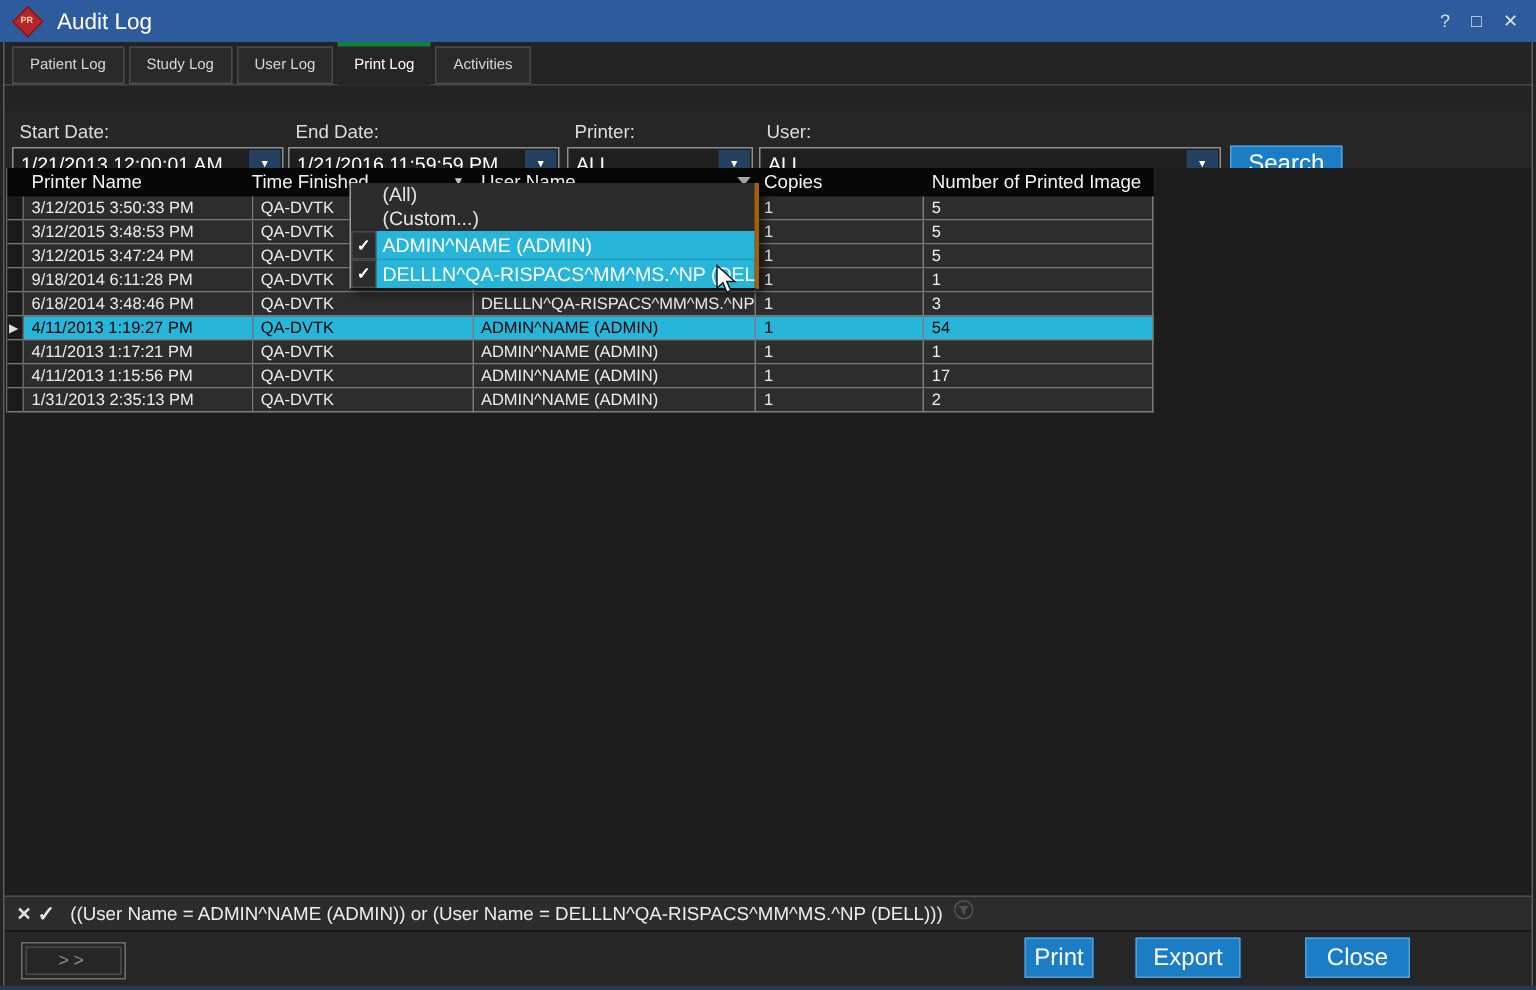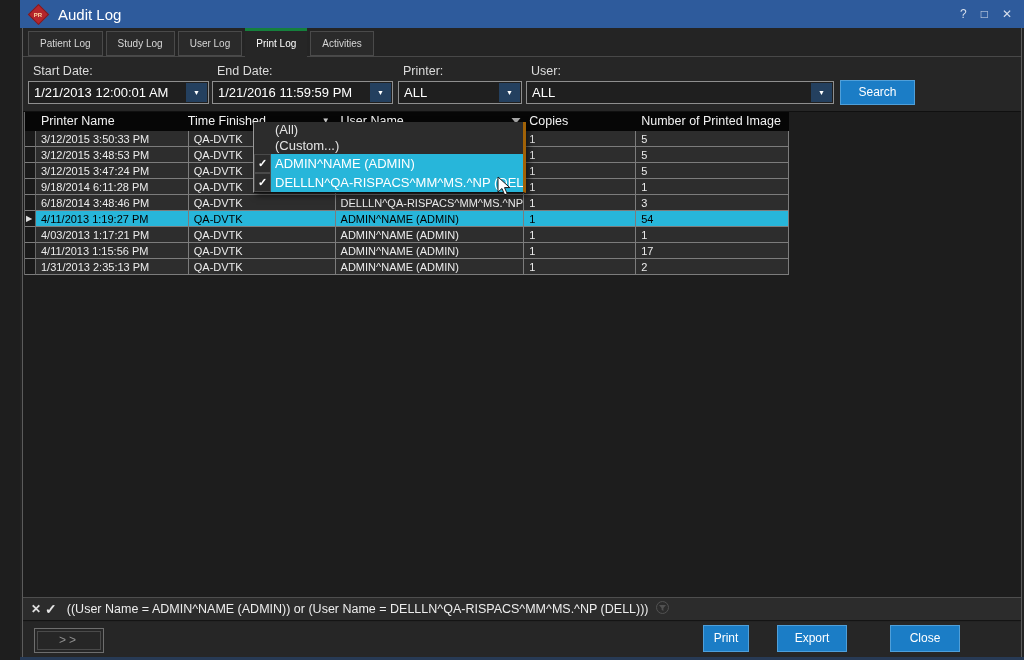--- a/index.html
+++ b/index.html
@@ -1,18 +1,18 @@
 <!DOCTYPE html>
 <html><head>
 <meta charset="utf-8">
 <style>
   * { margin:0; padding:0; box-sizing:border-box; }
   html,body { width:1024px; height:660px; overflow:hidden; background:#1e1e1e;
               font-family:"Liberation Sans", sans-serif; }
-  .window { position:absolute; inset:0; background:#232323;margin-left:20px; }
+  .window { position:absolute; inset:0; background:#232323; }
 
   
   .titlebar { position:absolute; left:0; right:0; top:0; height:28px; background:#2e5b9c;
               display:flex; align-items:center; }
   .app-icon { width:15px; height:15px; background:#b5252c; transform:rotate(45deg);
               margin-left:11px; display:flex; align-items:center; justify-content:center;
               border:1px solid #7d1a1f; }
   .app-icon span { transform:rotate(-45deg); color:#ffd9a0; font-size:6px; font-weight:bold; }
   .win-title { color:#ffffff; font-size:15px; margin-left:12px; }
   .win-controls { margin-left:auto; display:flex; align-items:center; gap:14px; margin-right:12px; }
@@ -25,31 +25,31 @@
 
   
   .tabbar { position:absolute; left:2px; right:2px; top:28px; height:29px; background:#242424;
             border-bottom:1px solid #484848; display:flex; align-items:flex-end; padding-left:6px; gap:3px; }
   .tab { height:25px; line-height:23px; padding:0 11px; background:#2a2a2a;
          border:1px solid #4a4a4a; color:#d6d6d6; font-size:10px; white-space:nowrap; }
   .tab.active { height:29px; margin-bottom:-1px; line-height:25px; background:#262626;
                 border:none; border-top:3px solid #15803d; color:#ffffff; z-index:2; }
 
   
-  .filterpanel { position:absolute; left:2px; right:2px; top:57px; height:55px; background:#262626;
+  .filterpanel { position:absolute; left:2px; right:2px; top:74px; height:55px; background:#262626;
                  border-bottom:1px solid #101010; }
   .flabel { position:absolute; top:7px; color:#dcdcdc; font-size:12.5px; }
   .combo { position:absolute; top:24px; height:23px; background:#1f1f1f;
            border:1px solid #8f8f8f; display:flex; }
   .combo-value { flex:1; color:#ffffff; font-size:13px; line-height:21px; padding-left:5px;
                  white-space:nowrap; overflow:hidden; }
   .combo-btn { width:21px; margin:1px; background:#24405f; display:flex; align-items:center;
                justify-content:center; }
   .combo-arrow { color:#ffffff; font-size:7px; line-height:1; }
-  .btn-blue { background:#1b7dc6; border:1px solid #4f9fd9; color:#ffffff; font-size:12px;
+  .btn-blue { background:#1b7dc6; border:1px solid #4f9fd9; color:#ffffff; font-size:16px;
               text-align:center; }
   .search-btn { position:absolute; left:818px; top:23px; width:75px; height:25px; line-height:23px; }
 
   
   .main { position:absolute; left:2px; right:2px; top:112px; height:485px; background:#1d1d1d; }
 
   
   .table { position:absolute; left:2px; top:0; width:765px; border-left:1px solid #666; }
   .thead { display:flex; height:19px; background:#060606; }
   .th { position:relative; color:#f2f2f2; font-size:12.5px; line-height:19px; padding-left:5px;
@@ -231,21 +231,21 @@
           <span>▶</span>
         </div>
         <div class="td w-time">4/11/2013 1:19:27 PM</div>
         <div class="td w-printer">QA-DVTK</div>
         <div class="td w-user">ADMIN^NAME (ADMIN)</div>
         <div class="td w-copies">1</div>
         <div class="td w-printed">54</div>
       </div>
       <div class="trow">
         <div class="td gutter w-gutter"></div>
-        <div class="td w-time">4/03/2013 1:17:21 PM</div>
+        <div class="td w-time">4/11/2013 1:17:21 PM</div>
         <div class="td w-printer">QA-DVTK</div>
         <div class="td w-user">ADMIN^NAME (ADMIN)</div>
         <div class="td w-copies">1</div>
         <div class="td w-printed">1</div>
       </div>
       <div class="trow">
         <div class="td gutter w-gutter"></div>
         <div class="td w-time">4/11/2013 1:15:56 PM</div>
         <div class="td w-printer">QA-DVTK</div>
         <div class="td w-user">ADMIN^NAME (ADMIN)</div>

